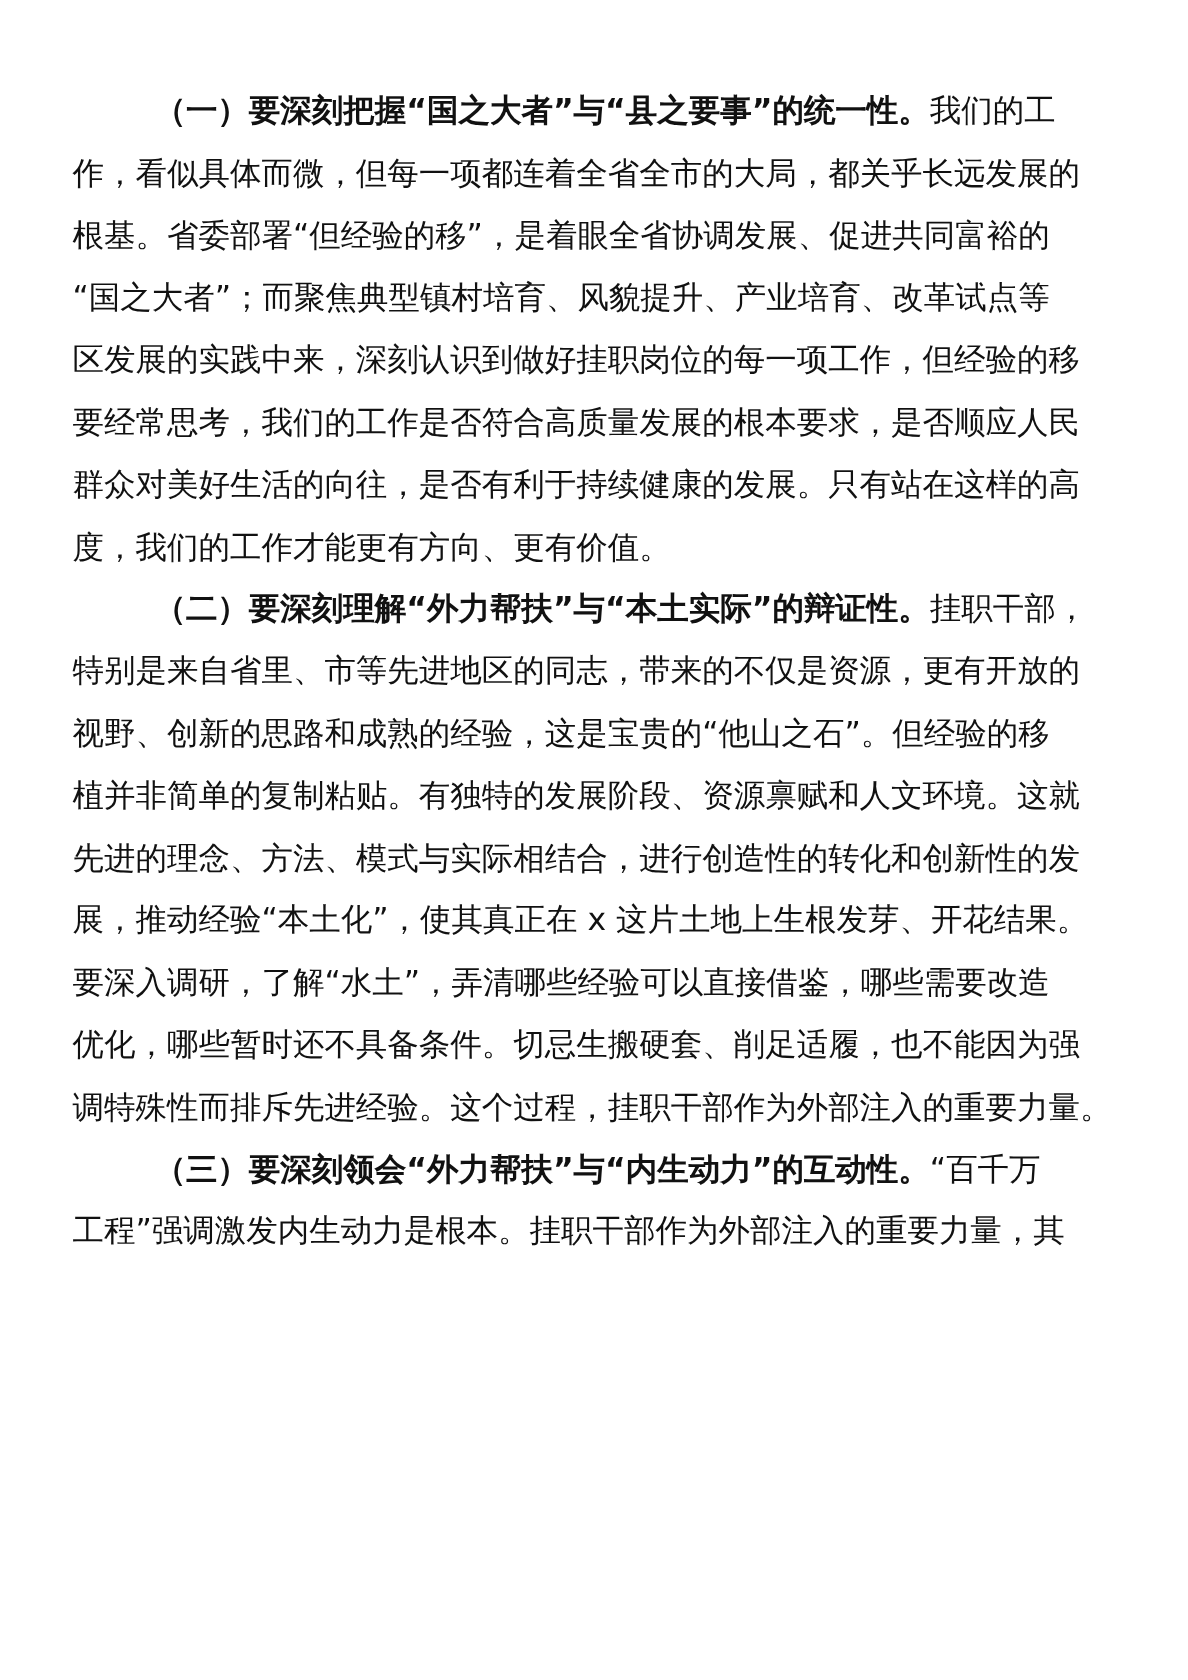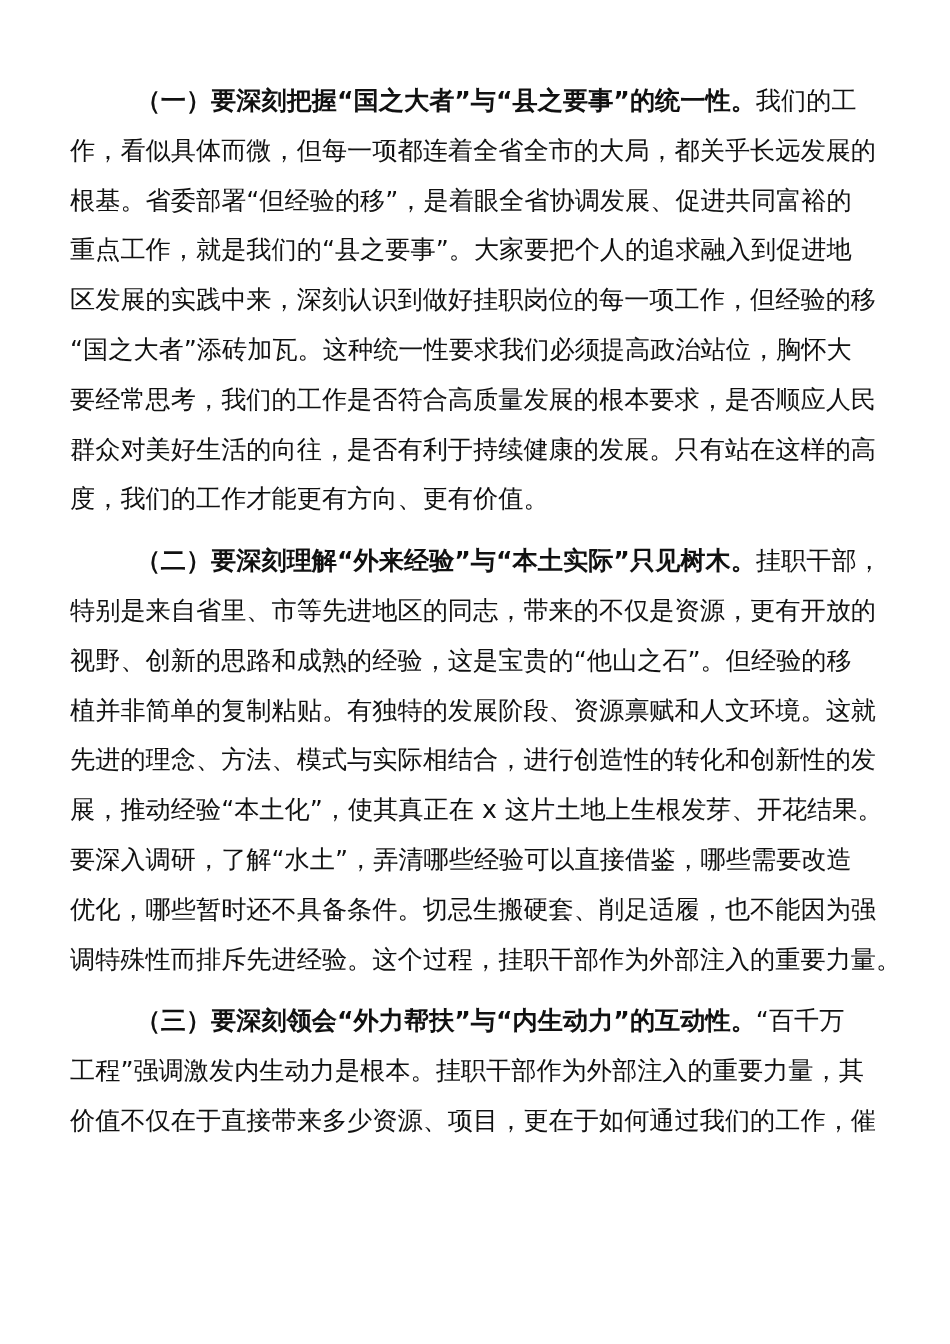--- a/index.html
+++ b/index.html
@@ -9,53 +9,51 @@
     left: 58px;
     top: 64px;
     width: 818px;
     font-family: "DejaVu Sans", "Liberation Sans", sans-serif;
     font-size: 25.2px;
     line-height: 49.8px;
     color: #111111;
     text-align: justify;
     text-justify: inter-character;
   }
-  .para { margin: 12px; text-indent: 2em; }
+  .para { margin: 0; text-indent: 2em; }
   .lead { font-weight: bold; }
   .line { display: block; white-space: nowrap; text-indent: 0; }
   .line.first { padding-left: 2.6em; }
 </style>
 </head>
 <body>
 
 <div class="page">
 
   <div class="para">
     <span class="line first"><span class="lead">（一）要深刻把握“国之大者”与“县之要事”的统一性。</span><span>我们的工</span></span>
     <span class="line">作，看似具体而微，但每一项都连着全省全市的大局，都关乎长远发展的</span>
     <span class="line">根基。省委部署“但经验的移”，是着眼全省协调发展、促进共同富裕的</span>
-    <span class="line">重点工作，就是我们的“县之要事”。大家要把个人的追求融入到促进地</span>
+    <span class="line">“国之大者”；而聚焦典型镇村培育、风貌提升、产业培育、改革试点等</span>
     <span class="line">区发展的实践中来，深刻认识到做好挂职岗位的每一项工作，但经验的移</span>
-    <span class="line">“国之大者”添砖加瓦。这种统一性要求我们必须提高政治站位，胸怀大</span>
     <span class="line">要经常思考，我们的工作是否符合高质量发展的根本要求，是否顺应人民</span>
     <span class="line">群众对美好生活的向往，是否有利于持续健康的发展。只有站在这样的高</span>
     <span class="line">度，我们的工作才能更有方向、更有价值。</span>
   </div>
 
   <div class="para">
-    <span class="line first"><span class="lead">（二）要深刻理解“外来经验”与“本土实际”只见树木。</span><span>挂职干部，</span></span>
+    <span class="line first"><span class="lead">（二）要深刻理解“外力帮扶”与“本土实际”的辩证性。</span><span>挂职干部，</span></span>
     <span class="line">特别是来自省里、市等先进地区的同志，带来的不仅是资源，更有开放的</span>
     <span class="line">视野、创新的思路和成熟的经验，这是宝贵的“他山之石”。但经验的移</span>
     <span class="line">植并非简单的复制粘贴。有独特的发展阶段、资源禀赋和人文环境。这就</span>
     <span class="line">先进的理念、方法、模式与实际相结合，进行创造性的转化和创新性的发</span>
     <span class="line">展，推动经验“本土化”，使其真正在 x 这片土地上生根发芽、开花结果。</span>
     <span class="line">要深入调研，了解“水土”，弄清哪些经验可以直接借鉴，哪些需要改造</span>
     <span class="line">优化，哪些暂时还不具备条件。切忌生搬硬套、削足适履，也不能因为强</span>
     <span class="line">调特殊性而排斥先进经验。这个过程，挂职干部作为外部注入的重要力量。</span>
   </div>
 
   <div class="para">
     <span class="line first"><span class="lead">（三）要深刻领会“外力帮扶”与“内生动力”的互动性。</span><span>“百千万</span></span>
     <span class="line">工程”强调激发内生动力是根本。挂职干部作为外部注入的重要力量，其</span>
-    <span class="line">价值不仅在于直接带来多少资源、项目，更在于如何通过我们的工作，催</span>
   </div>
 
 </div>
 
 </body></html>

